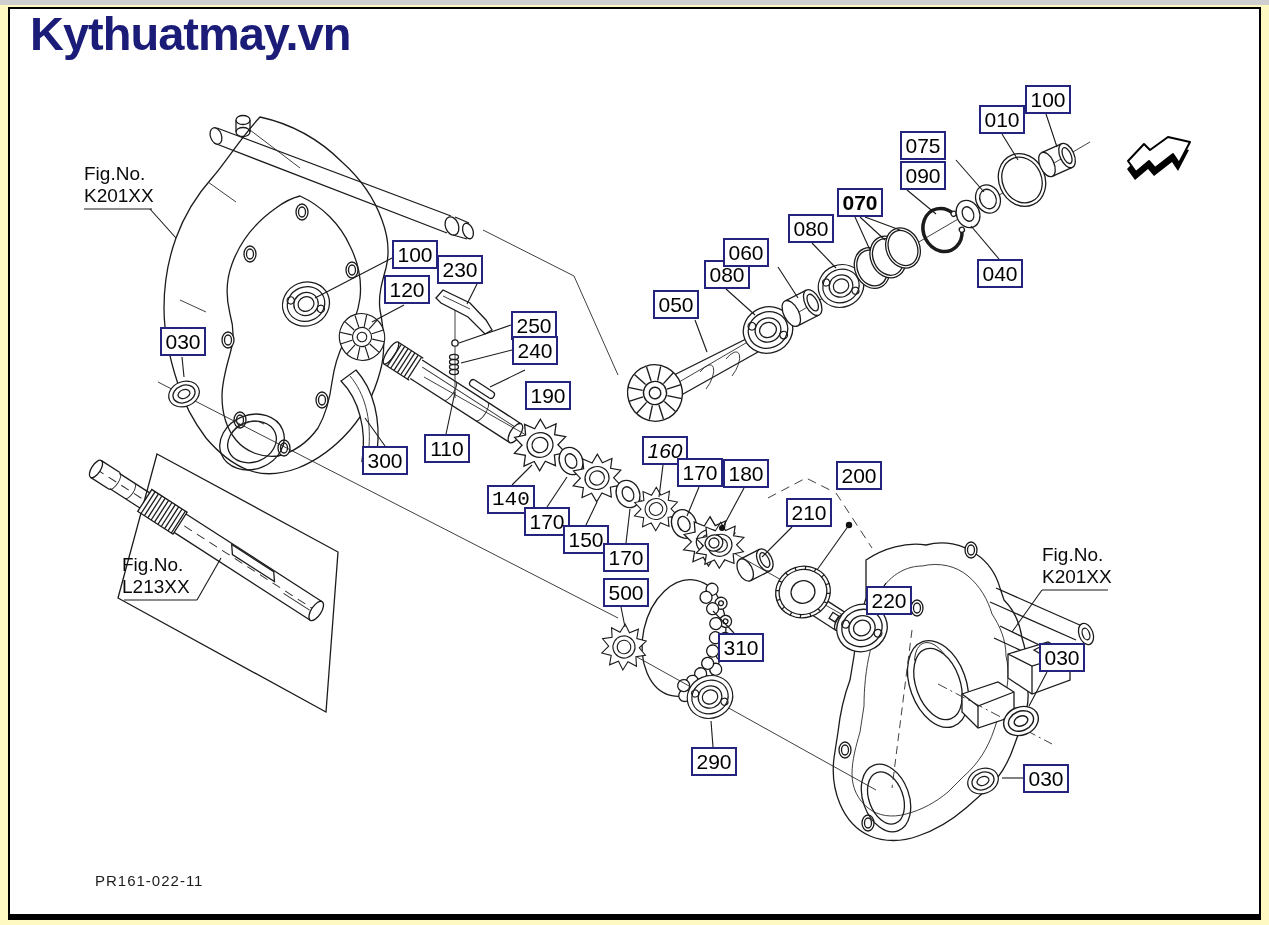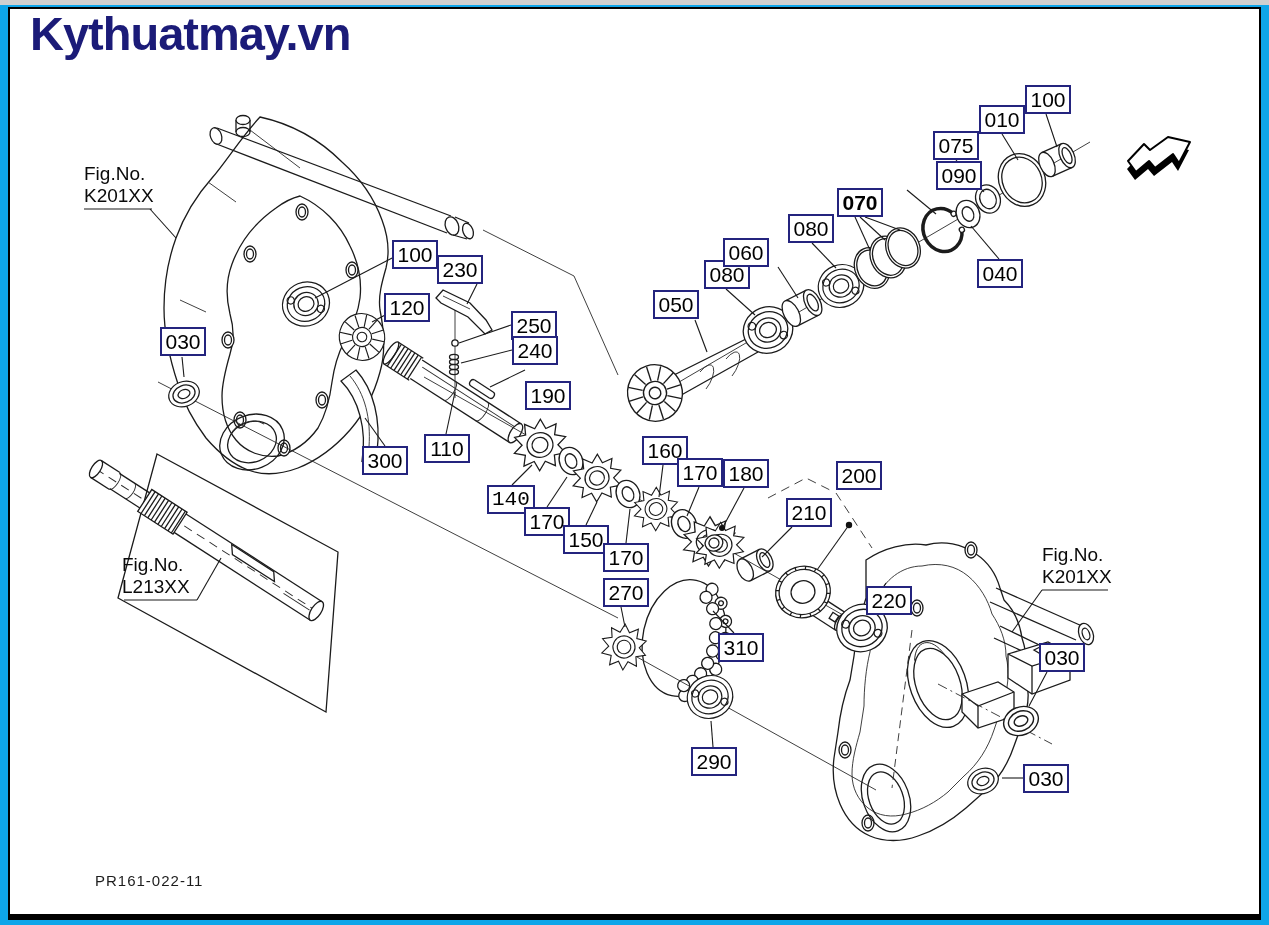--- a/index.html
+++ b/index.html
@@ -1,16 +1,16 @@
 <!DOCTYPE html>
 <html><head>
 <meta charset="utf-8">
 <style>
   html,body{margin:0;padding:0;background:#fff;}
-  .page{position:relative;width:1269px;height:925px;background:#0ea5e9;overflow:hidden;
+  .page{position:relative;width:1269px;height:925px;background:#fef9c3;overflow:hidden;
         font-family:"Liberation Sans",sans-serif;}
   .top-strip{position:absolute;left:0;top:0;width:1269px;height:5px;background:#cfcfcf;}
   .frame{position:absolute;left:8px;top:7px;width:1249px;height:905px;
          border:2px solid #000;border-bottom:6px solid #000;background:#fff;}
   .logo{position:absolute;left:30px;top:6px;font-size:47px;font-weight:bold;
         letter-spacing:-1px;color:#1b1b78;font-family:"Liberation Sans",sans-serif;}
   svg.drawing{position:absolute;left:0;top:0;}
   .labels{position:absolute;left:0;top:0;width:1269px;height:925px;pointer-events:none;}
   .plabel{position:absolute;box-sizing:border-box;min-width:46px;height:29px;
           border:2px solid #24247e;background:#fff;color:#000;
@@ -432,48 +432,48 @@
 
     <g transform="translate(1126,136)">
       <path d="M2,25 L18,8 L24,14 L42,1 L64,6 L53,27 L47,18 L29,32 L23,25 L10,36 Z" transform="translate(-1,8)" fill="#000"></path>
       <path d="M2,25 L18,8 L24,14 L42,1 L64,6 L53,27 L47,18 L29,32 L23,25 L10,36 Z" fill="#fff" stroke="#000" stroke-width="2" stroke-linejoin="round"></path>
     </g>
   </svg>
 
   <div class="labels" id="labels">
       <div class="plabel" style="left: 160px; top: 327px;">030</div>
       <div class="plabel" style="left: 392px; top: 240px;">100</div>
-      <div class="plabel" style="left: 384px; top: 293px;">120</div>
+      <div class="plabel" style="left: 384px; top: 275px;">120</div>
       <div class="plabel" style="left: 437px; top: 255px;">230</div>
       <div class="plabel" style="left: 511px; top: 311px;">250</div>
       <div class="plabel" style="left: 512px; top: 336px;">240</div>
       <div class="plabel" style="left: 525px; top: 357px; margin-top: 24px;">190</div>
       <div class="plabel" style="left: 424px; top: 434px;">110</div>
       <div class="plabel" style="left: 362px; top: 446px;">300</div>
       <div class="plabel" style="left: 653px; top: 290px;">050</div>
       <div class="plabel" style="left: 704px; top: 260px;">080</div>
       <div class="plabel" style="left: 723px; top: 238px;">060</div>
       <div class="plabel" style="left: 788px; top: 214px;">080</div>
       <div class="plabel" style="left: 837px; top: 188px; font-weight: bold;">070</div>
-      <div class="plabel" style="left: 936px; top: 161px; text-align: center;">090</div>
-      <div class="plabel" style="left: 933px; top: 131px;">075</div>
+      <div class="plabel" style="left: 900px; top: 161px; text-align: center;">090</div>
+      <div class="plabel" style="left: 900px; top: 131px;">075</div>
       <div class="plabel" style="left: 979px; top: 105px;">010</div>
       <div class="plabel" style="left: 1025px; top: 85px;">100</div>
       <div class="plabel" style="left: 977px; top: 259px;">040</div>
       <div class="plabel" style="left: 487px; top: 485px; font-family: Liberation Mono, monospace;">140</div>
       <div class="plabel" style="left: 524px; top: 507px;">170</div>
       <div class="plabel" style="left: 563px; top: 525px;">150</div>
       <div class="plabel" style="left: 603px; top: 543px;">170</div>
-      <div class="plabel" style="left: 642px; top: 436px;">160</div>
+      <div class="plabel" style="left: 642px; top: 436px; font-style: italic;">160</div>
       <div class="plabel" style="left: 677px; top: 458px;">170</div>
       <div class="plabel" style="left: 723px; top: 459px;">180</div>
       <div class="plabel" style="left: 836px; top: 461px;">200</div>
       <div class="plabel" style="left: 786px; top: 498px;">210</div>
       <div class="plabel" style="left: 866px; top: 586px;">220</div>
-      <div class="plabel" style="left: 603px; top: 578px;">270</div>
+      <div class="plabel" style="left: 603px; top: 578px;">500</div>
       <div class="plabel" style="left: 718px; top: 633px;">310</div>
       <div class="plabel" style="left: 691px; top: 747px;">290</div>
       <div class="plabel" style="left: 1039px; top: 643px;">030</div>
       <div class="plabel" style="left: 1023px; top: 764px;">030</div>
       <div class="figlabel" style="left: 84px; top: 163px;">
     <div>Fig.No.</div>
     <div>K201XX</div>
   </div>
       <div class="figlabel" style="left: 1042px; top: 544px;">
     <div>Fig.No.</div>

